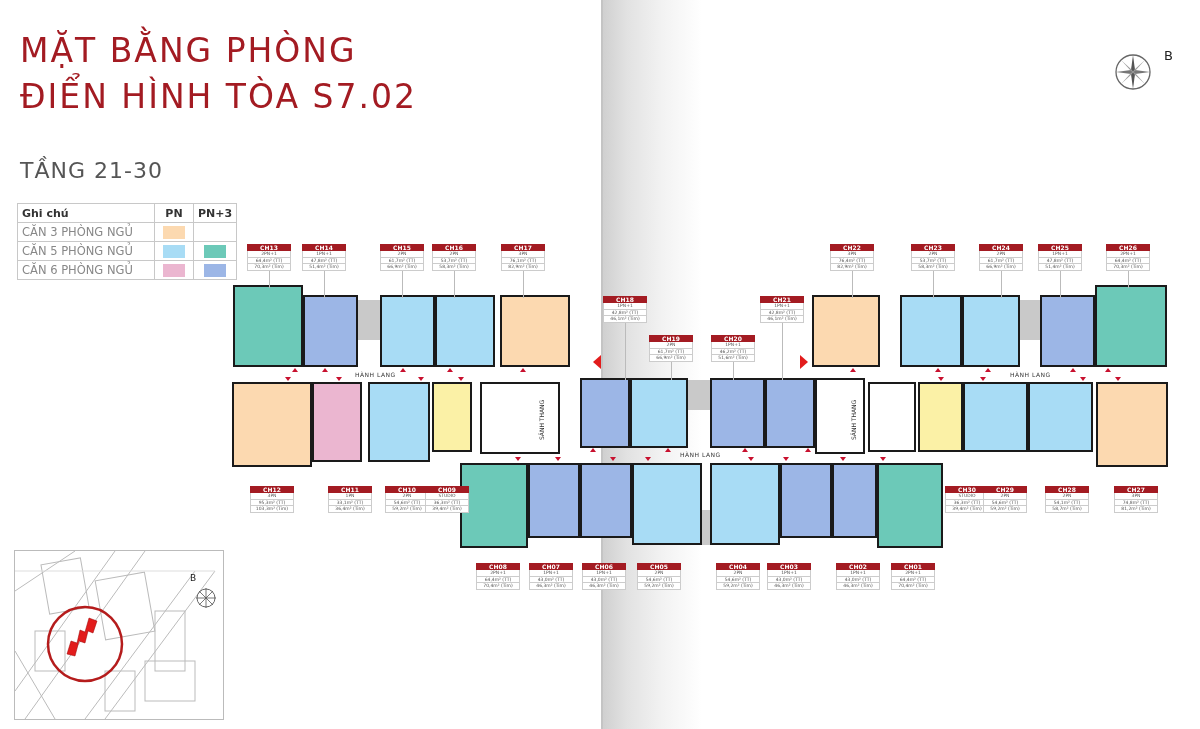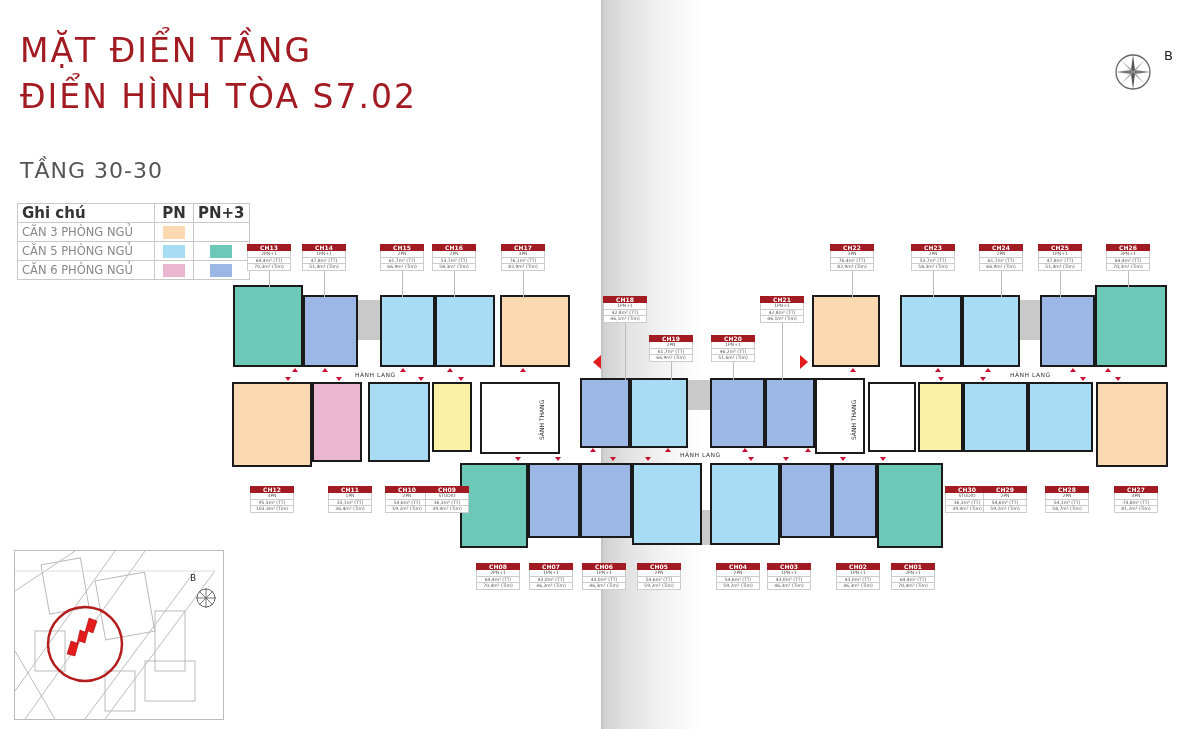--- a/index.html
+++ b/index.html
@@ -3,21 +3,21 @@
 <meta charset="utf-8">
 <style>
   html,body{margin:0;padding:0;}
   body{width:1200px;height:729px;position:relative;overflow:hidden;background:#ffffff;font-family:"DejaVu Sans",sans-serif;}
   .page-shade{position:absolute;top:0;left:602px;width:100px;height:729px;background:linear-gradient(to right,#cfcfcf 0%,#e2e2e2 25%,#f2f2f2 60%,#ffffff 100%);}
   .spine{position:absolute;top:0;left:601px;width:2px;height:729px;background:#c4c4c4;}
   .title{position:absolute;left:20px;top:28px;color:#a31b22;font-family:"DejaVu Sans",sans-serif;font-size:33px;line-height:46px;letter-spacing:2px;font-weight:normal;}
   .subtitle{position:absolute;left:20px;top:158px;color:#555;font-size:22px;letter-spacing:1px;}
   table.legend{position:absolute;left:17px;top:203px;border-collapse:collapse;font-size:11.5px;color:#888;}
   table.legend td,table.legend th{border:1px solid #c8c8c8;height:18px;padding:0 4px;}
-  table.legend th{color:#333;font-weight:bold;text-align:left;font-size:15px;}
+  table.legend th{color:#333;font-weight:bold;text-align:left;font-size:11px;}
   table.legend th.c{text-align:center;}
   table.legend td.lbl{width:128px;margin-top:33px;}
   table.legend td.sw{width:26px;text-align:center;padding:0 6px;}
   .swatch{display:inline-block;width:22px;height:13px;vertical-align:middle;}
   .compass{position:absolute;left:1113px;top:52px;width:40px;height:40px;}
   .compass-b{position:absolute;left:1164px;top:48px;font-size:13px;color:#222;}
   .minimap{position:absolute;left:14px;top:550px;width:208px;height:168px;border:1px solid #bbb;background:#fff;overflow:hidden;}
   .unit-label{position:absolute;width:44px;font-size:4.5px;text-align:center;color:#555;}
   .unit-label .code{background:#a31b22;color:#fff;font-weight:bold;font-size:6px;line-height:7px;}
   .unit-label .row{border:1px solid #ccc;border-top:none;line-height:5.5px;background:#fff;}
@@ -30,24 +30,24 @@
   .core{position:absolute;border:2px solid #1a1a1a;background:#fff;box-sizing:border-box;}
   .exit-arrow{position:absolute;width:0;height:0;border-top:7px solid transparent;border-bottom:7px solid transparent;}
 </style>
 </head>
 <body>
 
 <div class="page-shade"></div>
 <div class="spine"></div>
 
 <div class="title">
-  <div>MẶT ĐIỂN TẦNG</div>
+  <div>MẶT BẰNG PHÒNG</div>
   <div>ĐIỂN HÌNH TÒA S7.02</div>
 </div>
-<div class="subtitle">TẦNG 30-30</div>
+<div class="subtitle">TẦNG 21-30</div>
 
 <table class="legend">
   <tbody>
       <tr>
     <th>Ghi chú</th>
     <th class="c">PN</th>
     <th class="c">PN+3</th>
   </tr>
   <tr>
     <td class="lbl">CĂN 3 PHÒNG NGỦ</td>

